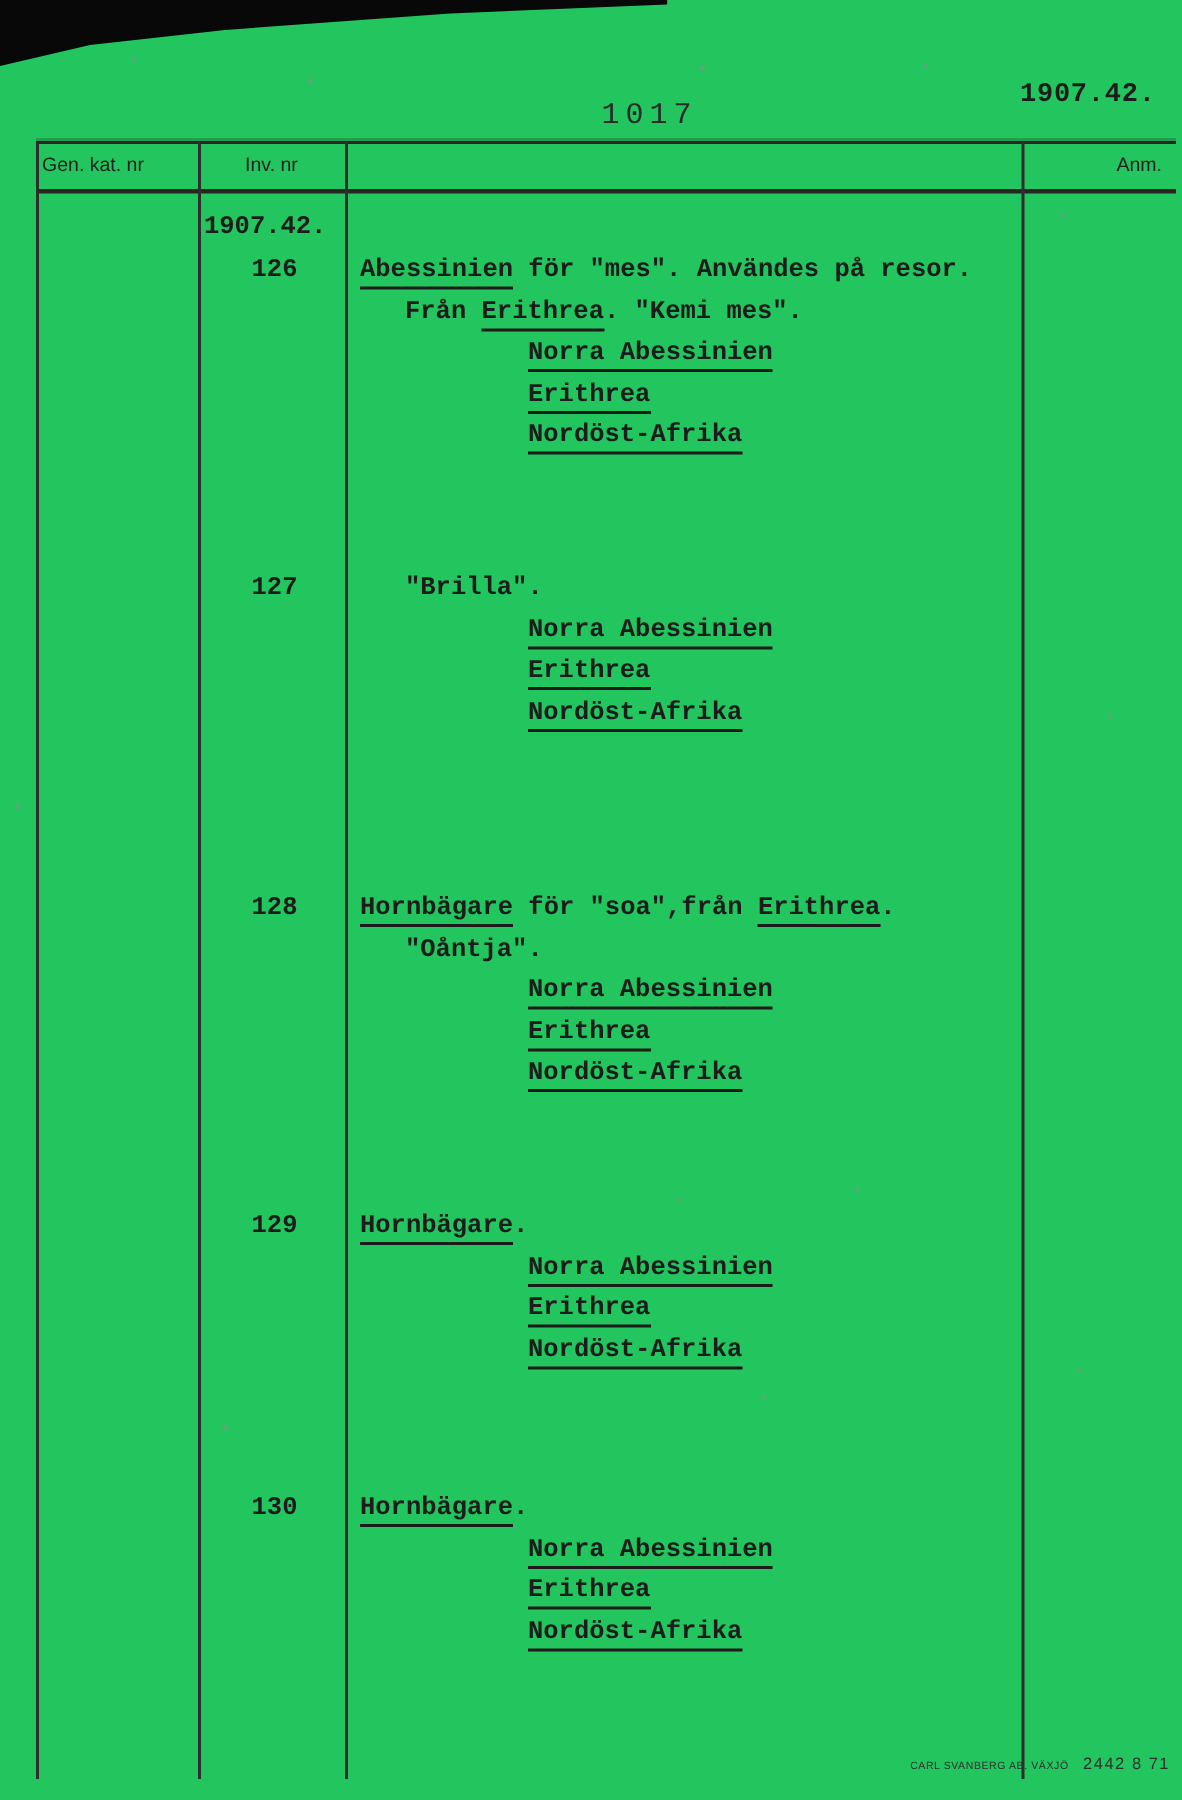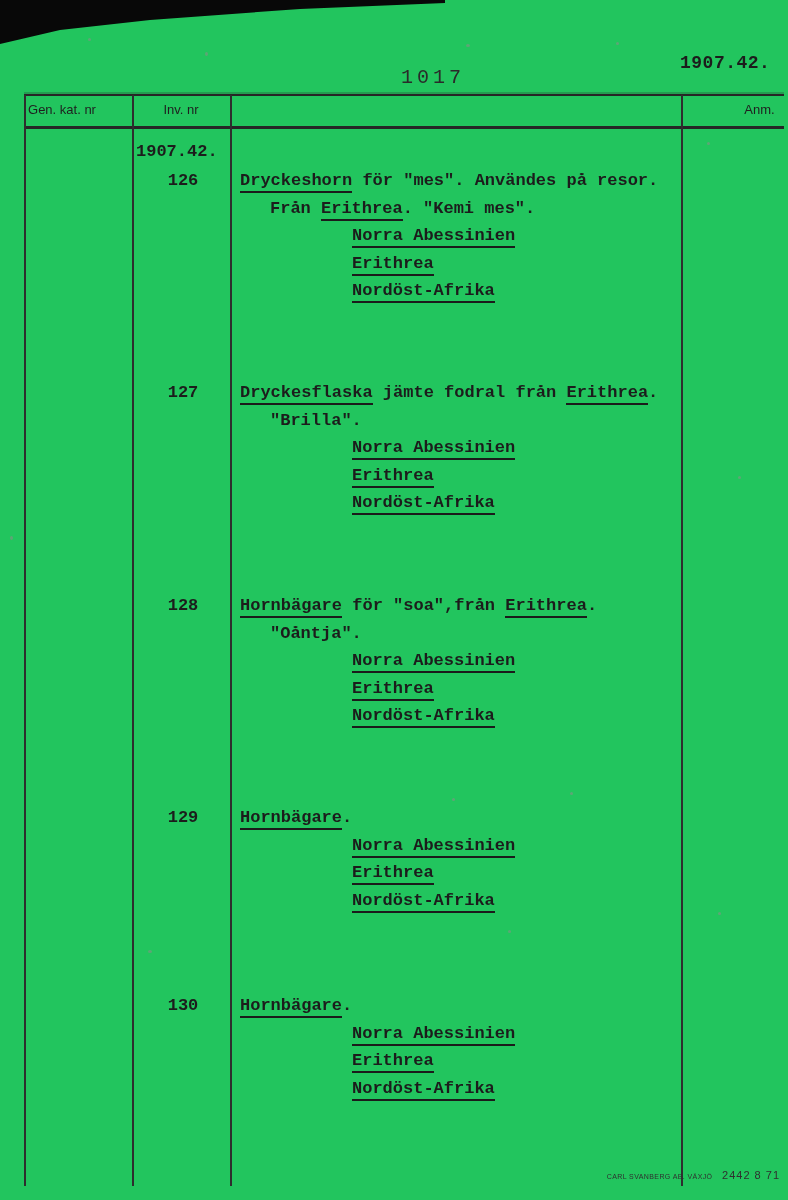--- a/index.html
+++ b/index.html
@@ -109,31 +109,30 @@
   <div class="col-head ch1">Gen. kat. nr</div>
   <div class="col-head ch2">Inv. nr</div>
   <div class="col-head ch4">Anm.</div>
 
   <div class="inv-year">1907.42.</div>
 
   <div id="entries">
       <div class="entry" style="top: 167px;">
         <div class="inv">126</div>
         <div class="desc">
-          <div class="dline"><span class="u">Dryckeshorn</span><span> för "mes". Användes på resor.</span></div>
+          <div class="dline"><span class="u">Abessinien</span><span> för "mes". Användes på resor.</span></div>
           <div class="dline cont"><span>Från </span><span class="u">Erithrea</span><span>. "Kemi mes".</span></div>
           <div class="place"><span class="u">Norra Abessinien</span></div>
           <div class="place"><span class="u">Erithrea</span></div>
           <div class="place"><span class="u">Nordöst-Afrika</span></div>
         </div>
       </div>
       <div class="entry" style="top: 379px;">
         <div class="inv">127</div>
         <div class="desc">
-          <div class="dline"><span class="u">Dryckesflaska</span><span> jämte fodral från </span><span class="u">Erithrea</span><span>.</span></div>
           <div class="dline cont"><span>"Brilla".</span></div>
           <div class="place"><span class="u">Norra Abessinien</span></div>
           <div class="place"><span class="u">Erithrea</span></div>
           <div class="place"><span class="u">Nordöst-Afrika</span></div>
         </div>
       </div>
       <div class="entry" style="top: 592px;">
         <div class="inv">128</div>
         <div class="desc">
           <div class="dline"><span class="u">Hornbägare</span><span> för "soa",från </span><span class="u">Erithrea</span><span>.</span></div>

